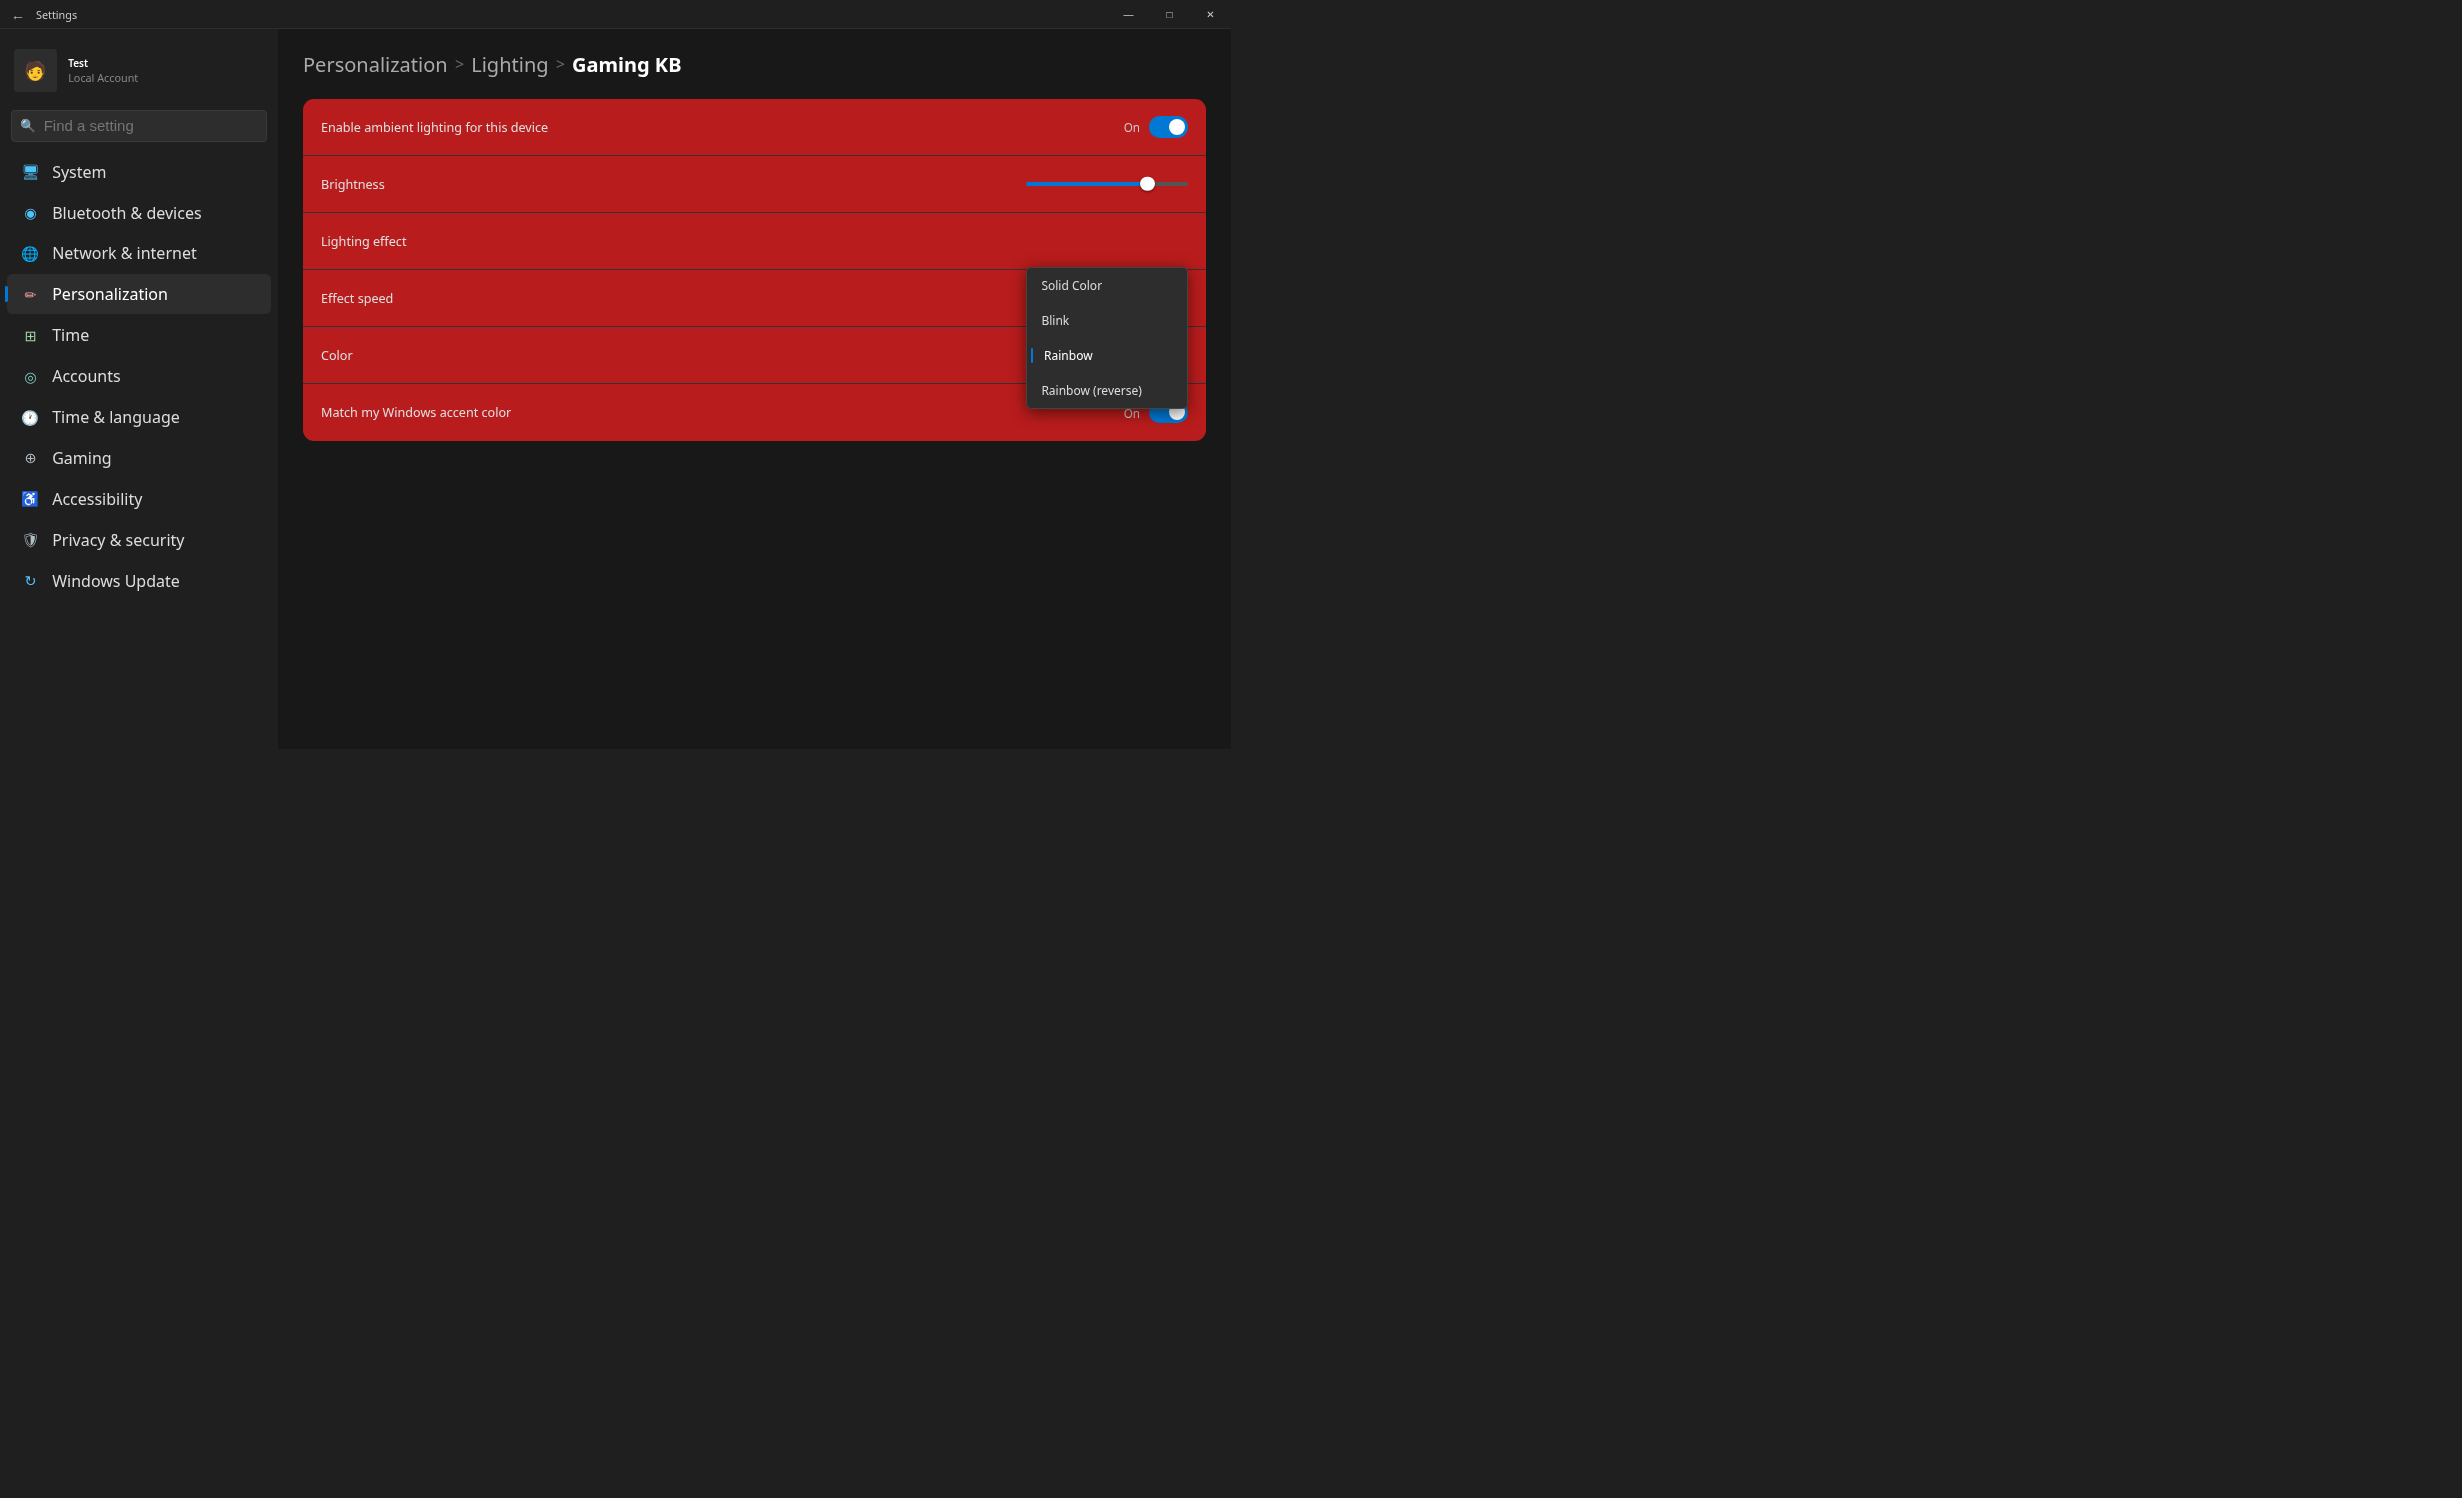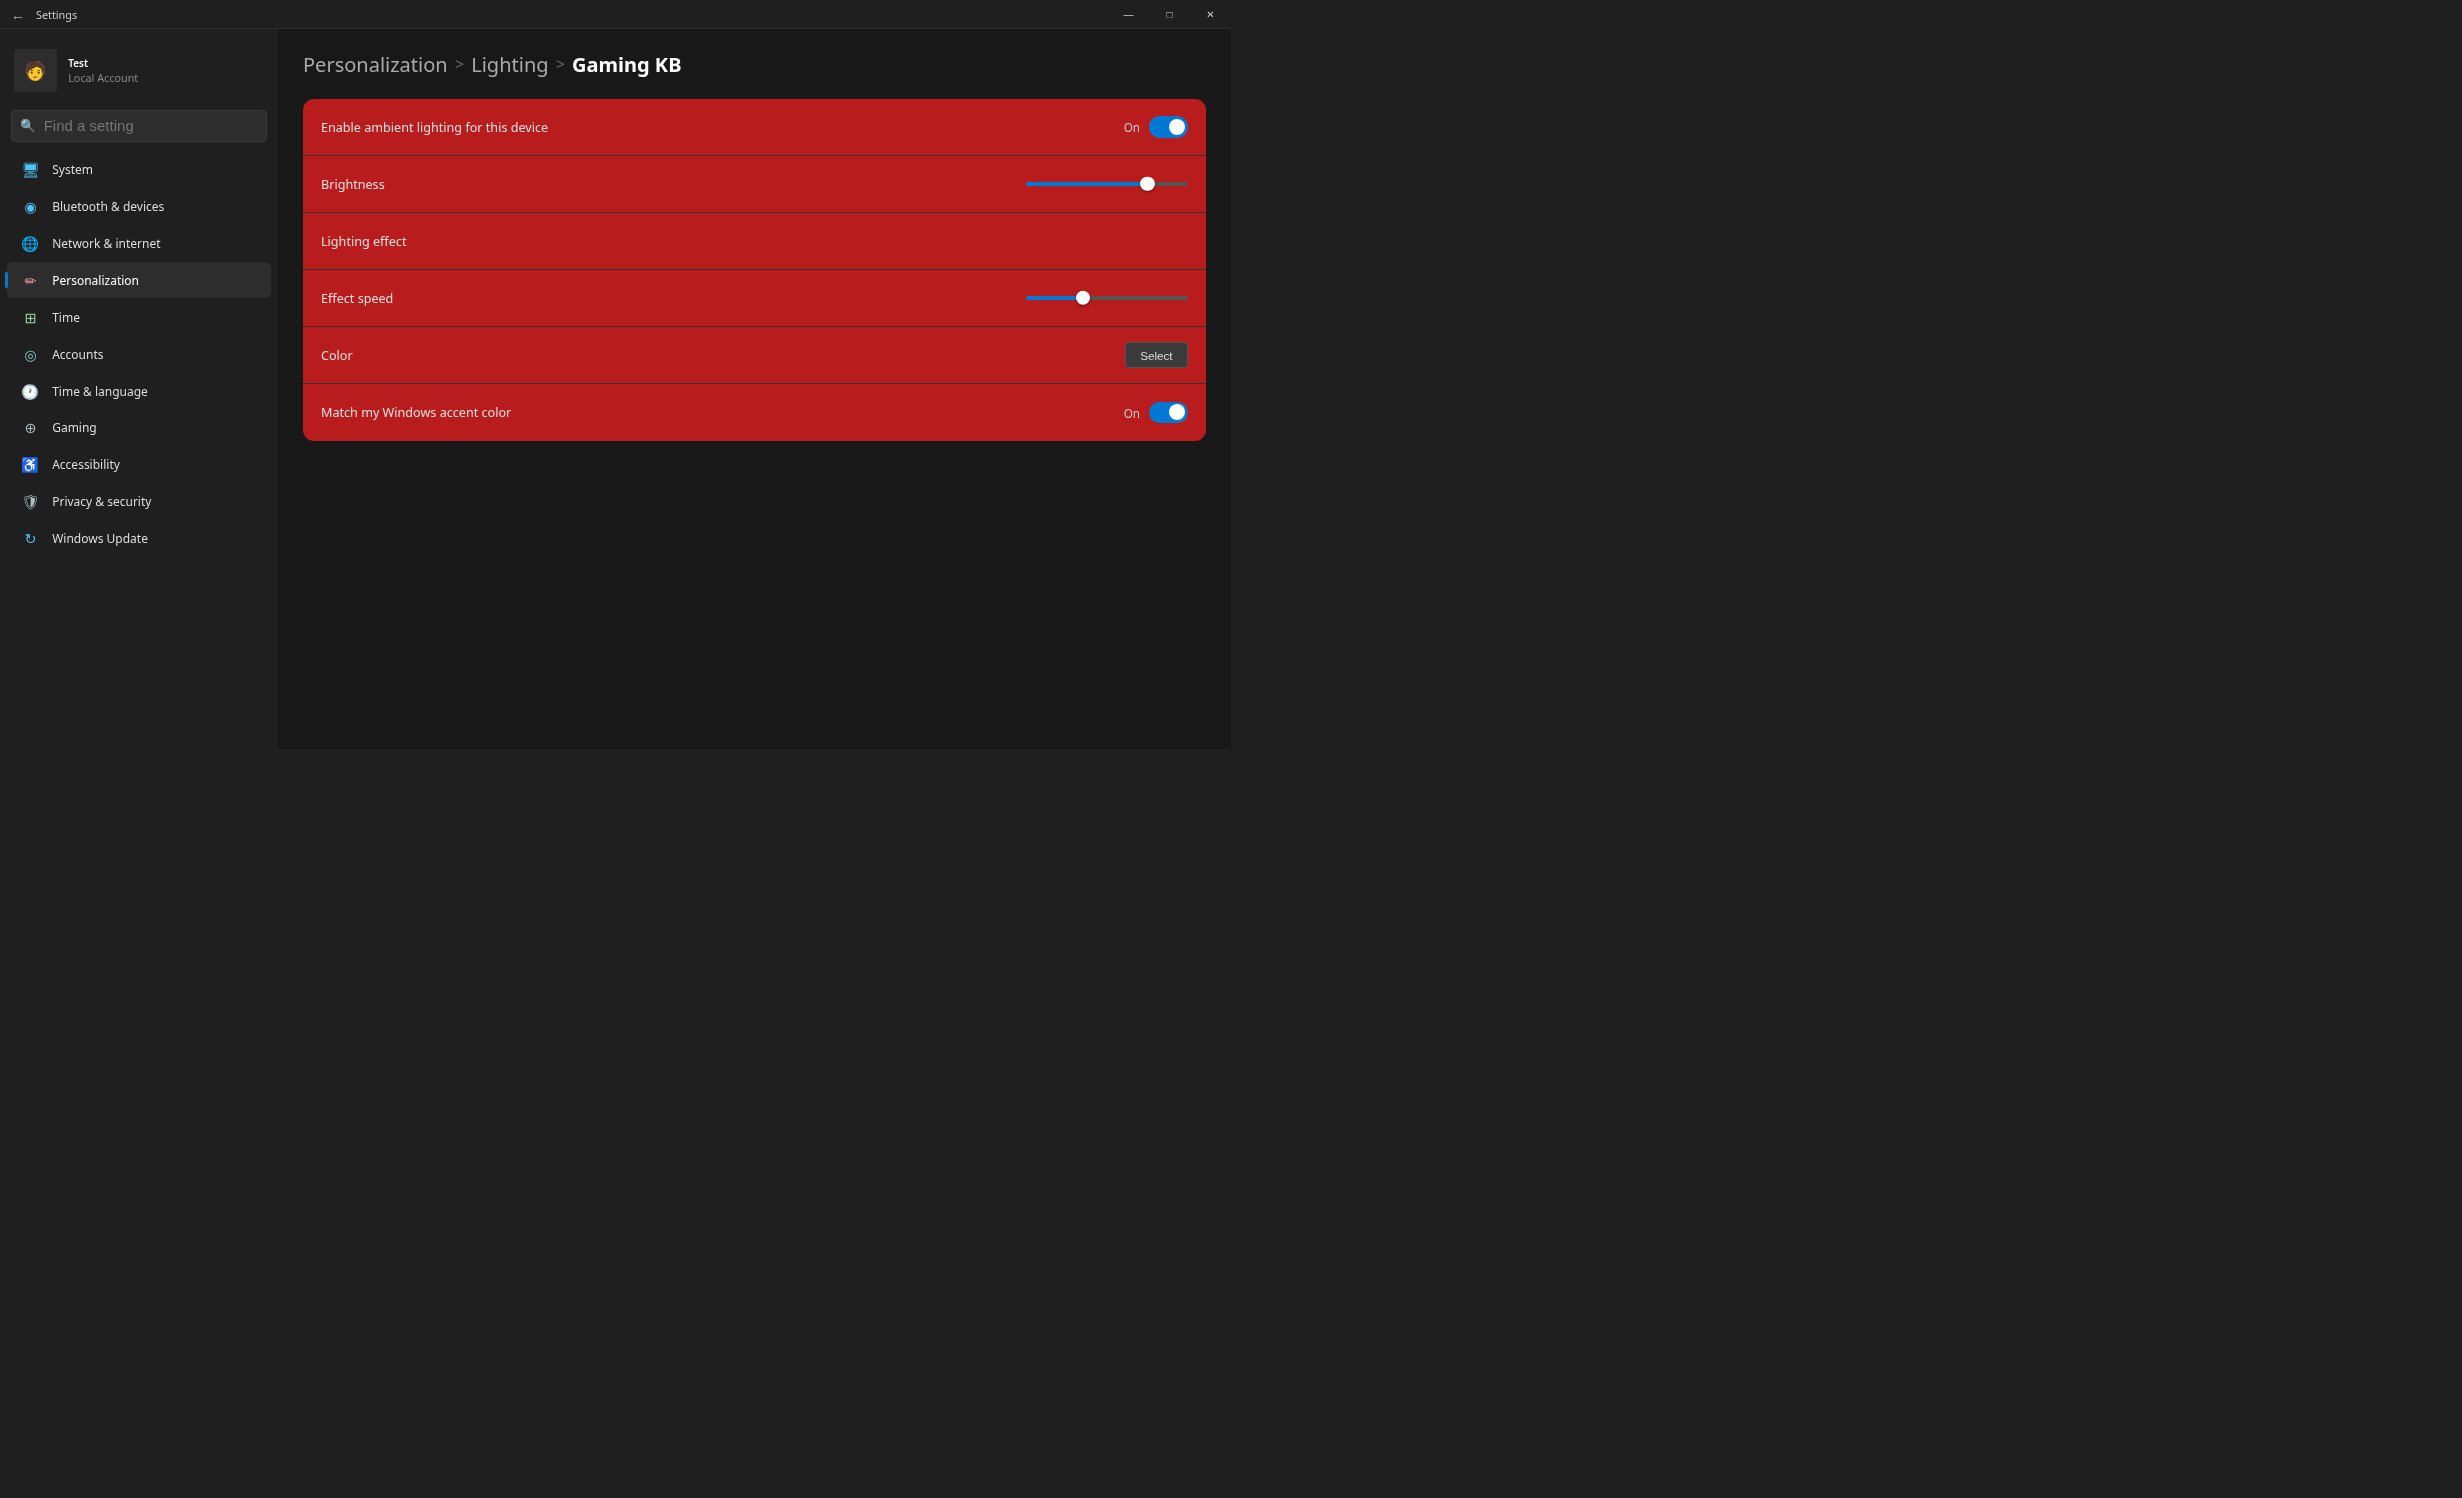--- a/index.html
+++ b/index.html
@@ -127,21 +127,21 @@
       background: #2d2d2d;
     }
     .nav-icon {
       width: 18px;
       height: 18px;
       display: flex;
       align-items: center;
       justify-content: center;
       flex-shrink: 0;
     }
-    .nav-label { font-size: 12px; color: #ddd; }
+    .nav-label { font-size: 16px; color: #ddd; }
     .nav-item.active .nav-label { color: #fff; }
 
     
     .nav-item.active { position: relative; }
     .nav-item.active::before {
       content: '';
       position: absolute;
       left: -1.8px;
       top: 50%;
       transform: translateY(-50%);
@@ -407,20 +407,26 @@
           <div class="slider-track">
             <div class="slider-fill" id="brightness-fill" style="width: 75%;"></div>
             <div class="slider-thumb" id="brightness-thumb" style="left: calc(75% - 7.2px);"></div>
           </div>
         </div>
       </div>
 
       <div class="settings-row lighting-effect-row" style="position:relative;text-align:right;">
         <span class="settings-row-label">Lighting effect</span>
 
+        <div class="dropdown-menu" id="dropdown-menu">
+            <div class="dropdown-item">Solid Color</div>
+            <div class="dropdown-item">Blink</div>
+            <div class="dropdown-item selected"><span class="selected-indicator"></span>Rainbow</div>
+            <div class="dropdown-item">Rainbow (reverse)</div>
+          </div>
       </div>
 
       <div class="settings-row">
         <span class="settings-row-label">Effect speed</span>
         <div class="slider-container">
           <div class="slider-track">
             <div class="slider-fill" id="effect-fill" style="width: 35%;"></div>
             <div class="slider-thumb" id="effect-thumb" style="left: calc(35% - 7.2px);"></div>
           </div>
         </div>

